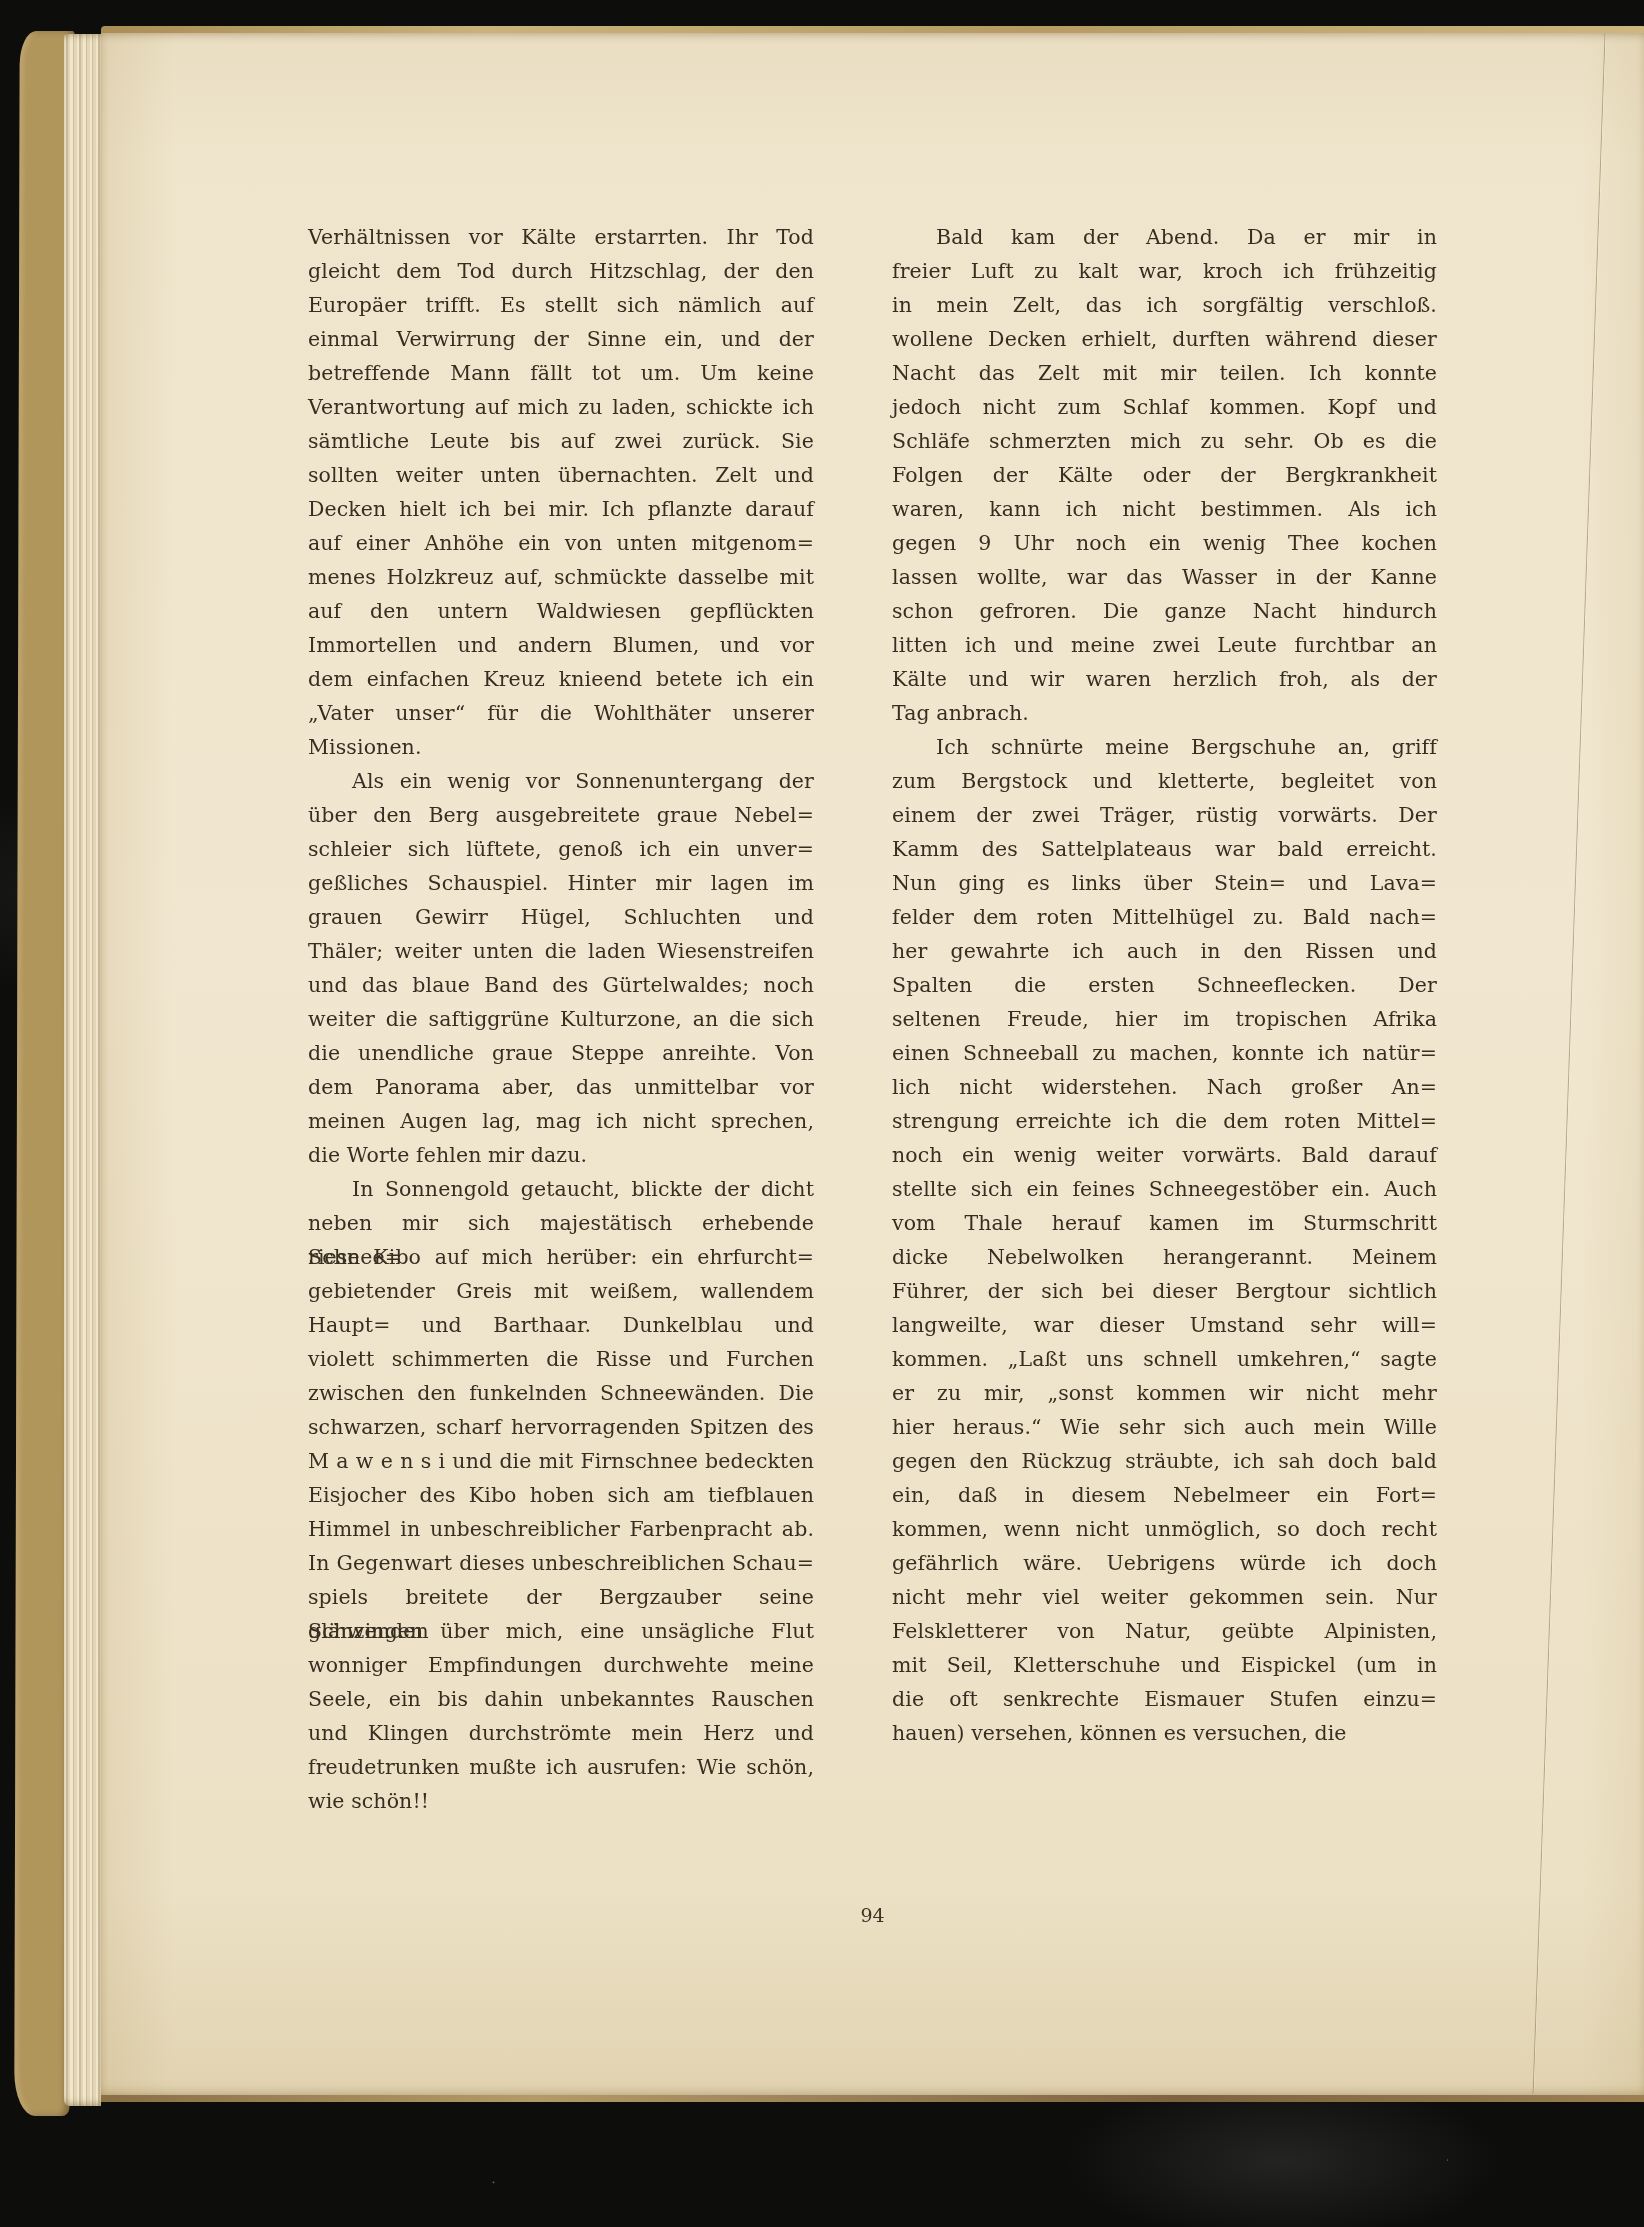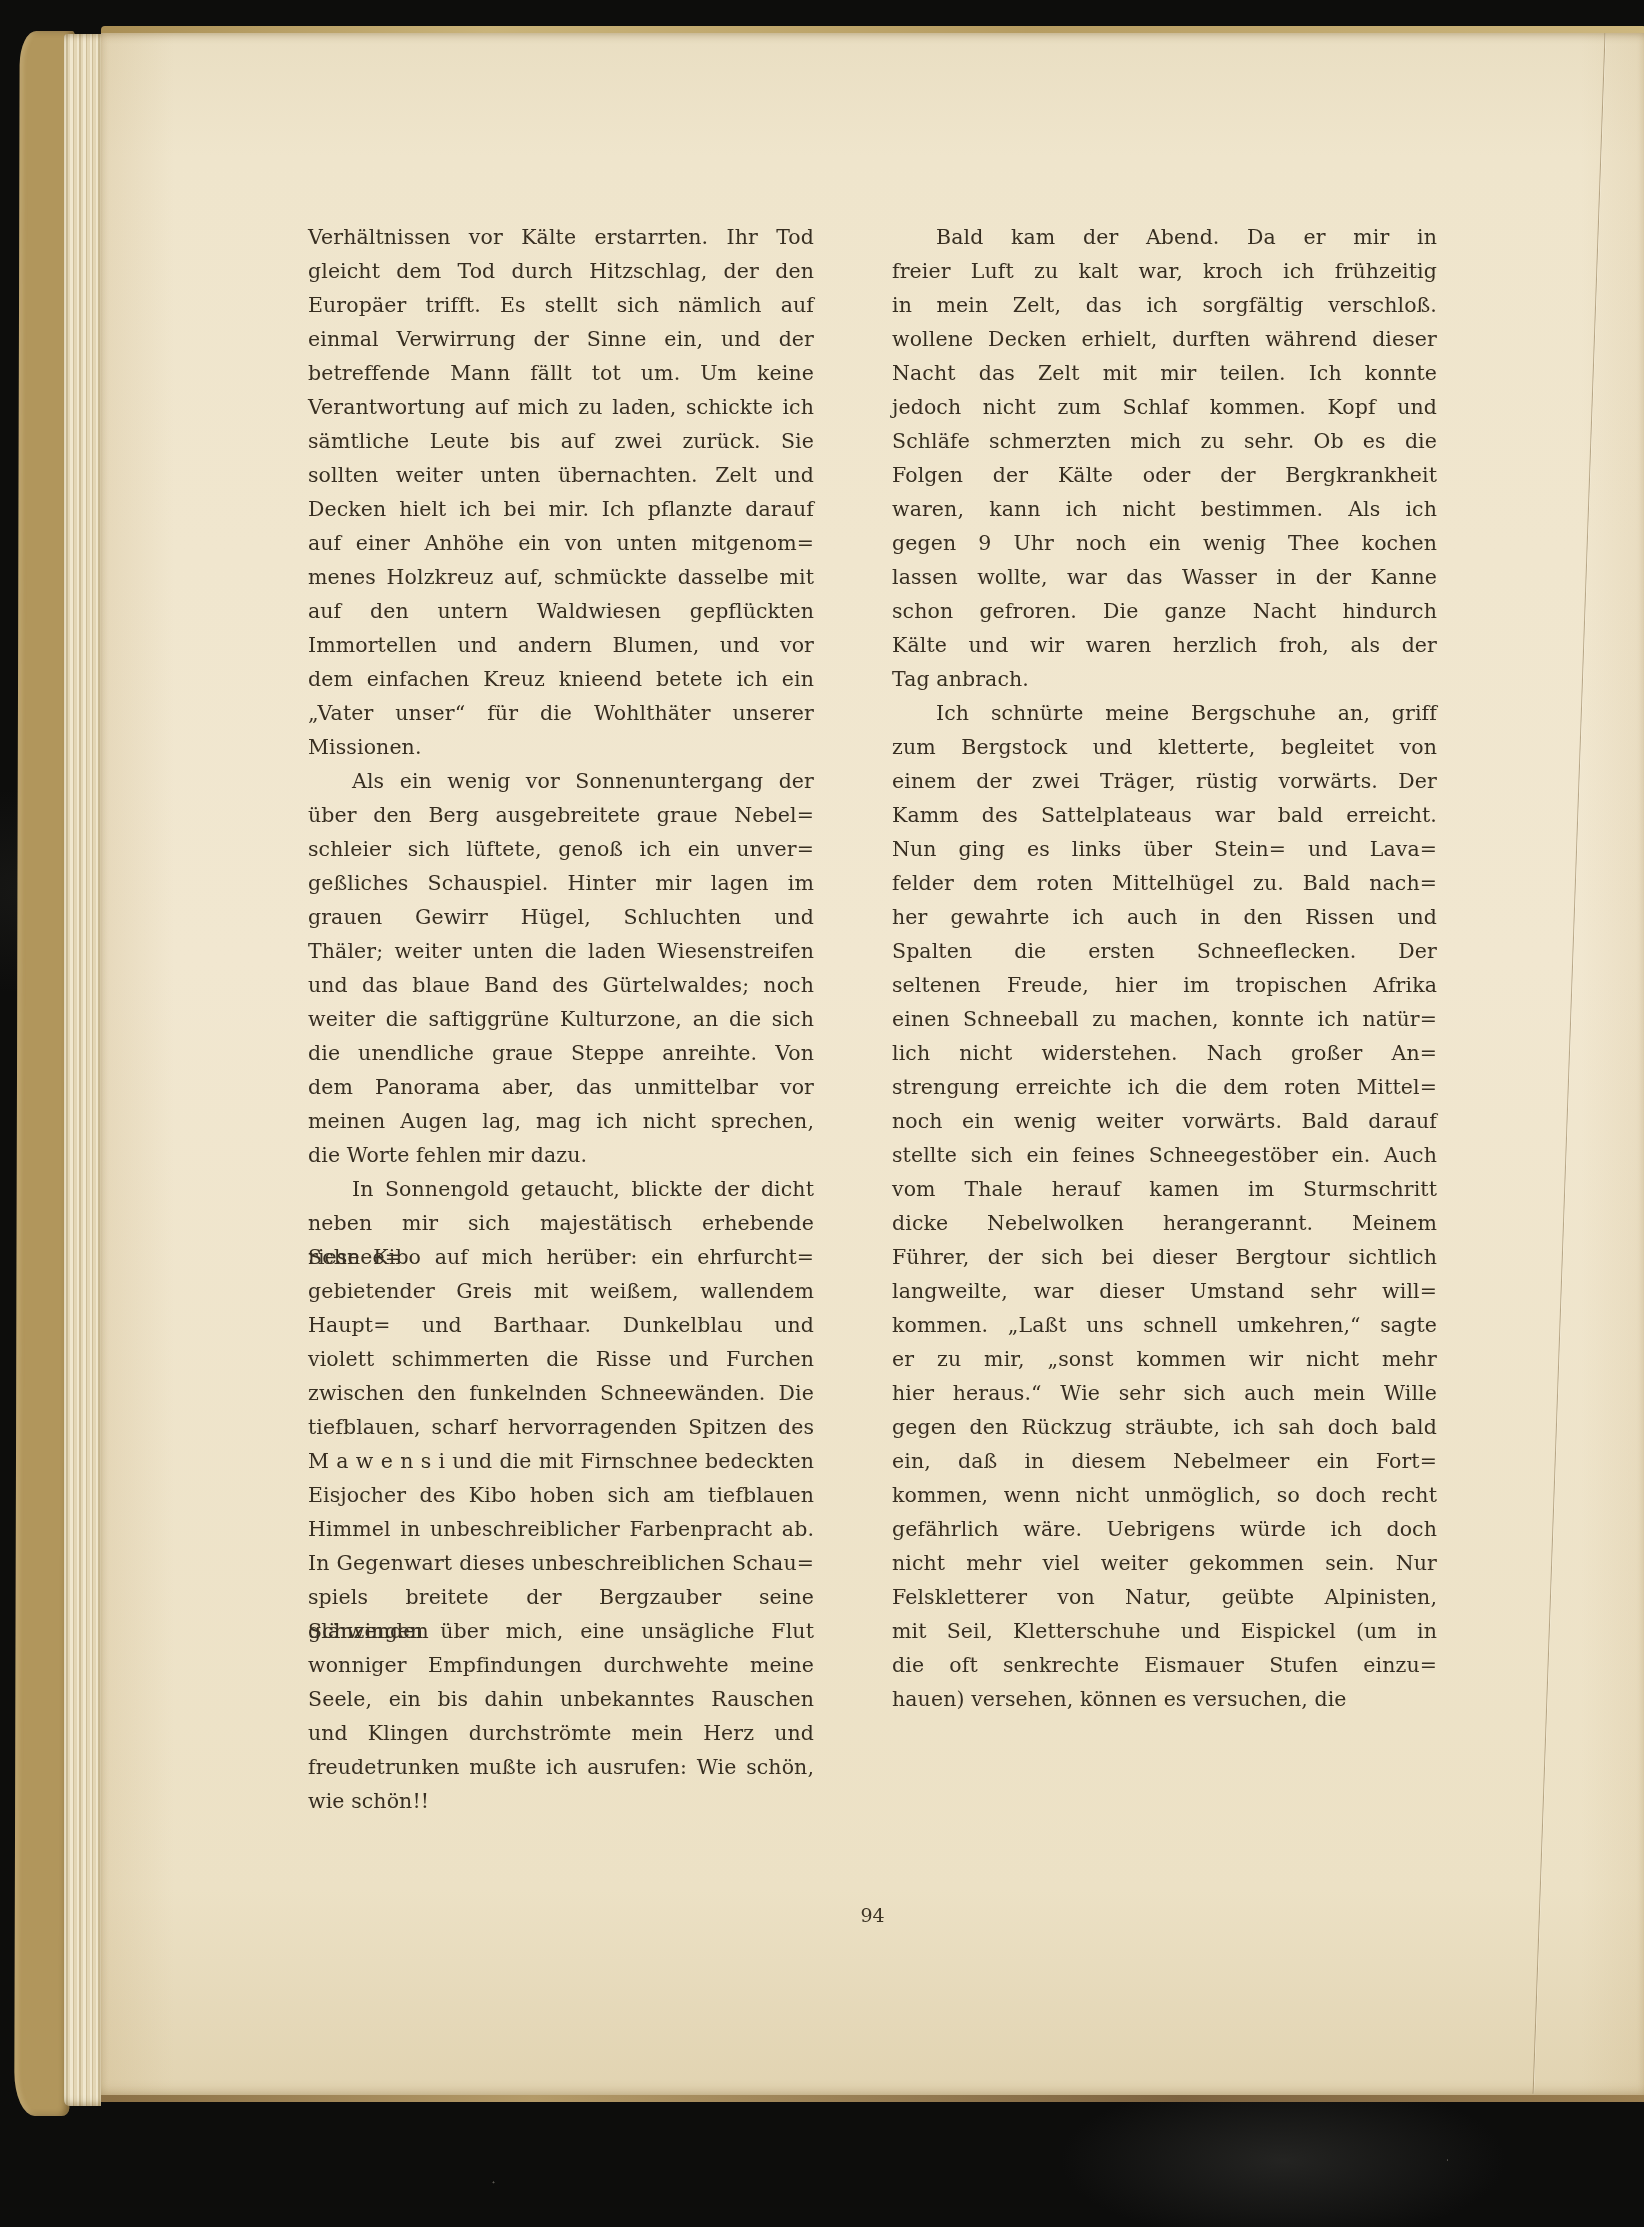--- a/index.html
+++ b/index.html
@@ -109,21 +109,21 @@
         <div class="line">dem Panorama aber, das unmittelbar vor</div>
         <div class="line">meinen Augen lag, mag ich nicht sprechen,</div>
         <div class="line last">die Worte fehlen mir dazu.</div>
         <div class="line indent">In Sonnengold getaucht, blickte der dicht</div>
         <div class="line">neben mir sich majestätisch erhebende Schnee=</div>
         <div class="line">riese Kibo auf mich herüber: ein ehrfurcht=</div>
         <div class="line">gebietender Greis mit weißem, wallendem</div>
         <div class="line">Haupt= und Barthaar. Dunkelblau und</div>
         <div class="line">violett schimmerten die Risse und Furchen</div>
         <div class="line">zwischen den funkelnden Schneewänden. Die</div>
-        <div class="line">tiefblauen, scharf hervorragenden Spitzen des</div>
+        <div class="line">schwarzen, scharf hervorragenden Spitzen des</div>
         <div class="line">M a w e n s i und die mit Firnschnee bedeckten</div>
         <div class="line">Eisjocher des Kibo hoben sich am tiefblauen</div>
         <div class="line">Himmel in unbeschreiblicher Farbenpracht ab.</div>
         <div class="line">In Gegenwart dieses unbeschreiblichen Schau=</div>
         <div class="line">spiels breitete der Bergzauber seine glänzenden</div>
         <div class="line">Schwingen über mich, eine unsägliche Flut</div>
         <div class="line">wonniger Empfindungen durchwehte meine</div>
         <div class="line">Seele, ein bis dahin unbekanntes Rauschen</div>
         <div class="line">und Klingen durchströmte mein Herz und</div>
         <div class="line">freudetrunken mußte ich ausrufen: Wie schön,</div>
@@ -135,20 +135,21 @@
         <div class="line">in mein Zelt, das ich sorgfältig verschloß.</div>
         <div class="line">wollene Decken erhielt, durften während dieser</div>
         <div class="line">Nacht das Zelt mit mir teilen. Ich konnte</div>
         <div class="line">jedoch nicht zum Schlaf kommen. Kopf und</div>
         <div class="line">Schläfe schmerzten mich zu sehr. Ob es die</div>
         <div class="line">Folgen der Kälte oder der Bergkrankheit</div>
         <div class="line">waren, kann ich nicht bestimmen. Als ich</div>
         <div class="line">gegen 9 Uhr noch ein wenig Thee kochen</div>
         <div class="line">lassen wollte, war das Wasser in der Kanne</div>
         <div class="line">schon gefroren. Die ganze Nacht hindurch</div>
+        <div class="line">litten ich und meine zwei Leute furchtbar an</div>
         <div class="line">Kälte und wir waren herzlich froh, als der</div>
         <div class="line last">Tag anbrach.</div>
         <div class="line indent">Ich schnürte meine Bergschuhe an, griff</div>
         <div class="line">zum Bergstock und kletterte, begleitet von</div>
         <div class="line">einem der zwei Träger, rüstig vorwärts. Der</div>
         <div class="line">Kamm des Sattelplateaus war bald erreicht.</div>
         <div class="line">Nun ging es links über Stein= und Lava=</div>
         <div class="line">felder dem roten Mittelhügel zu. Bald nach=</div>
         <div class="line">her gewahrte ich auch in den Rissen und</div>
         <div class="line">Spalten die ersten Schneeflecken.  Der</div>

